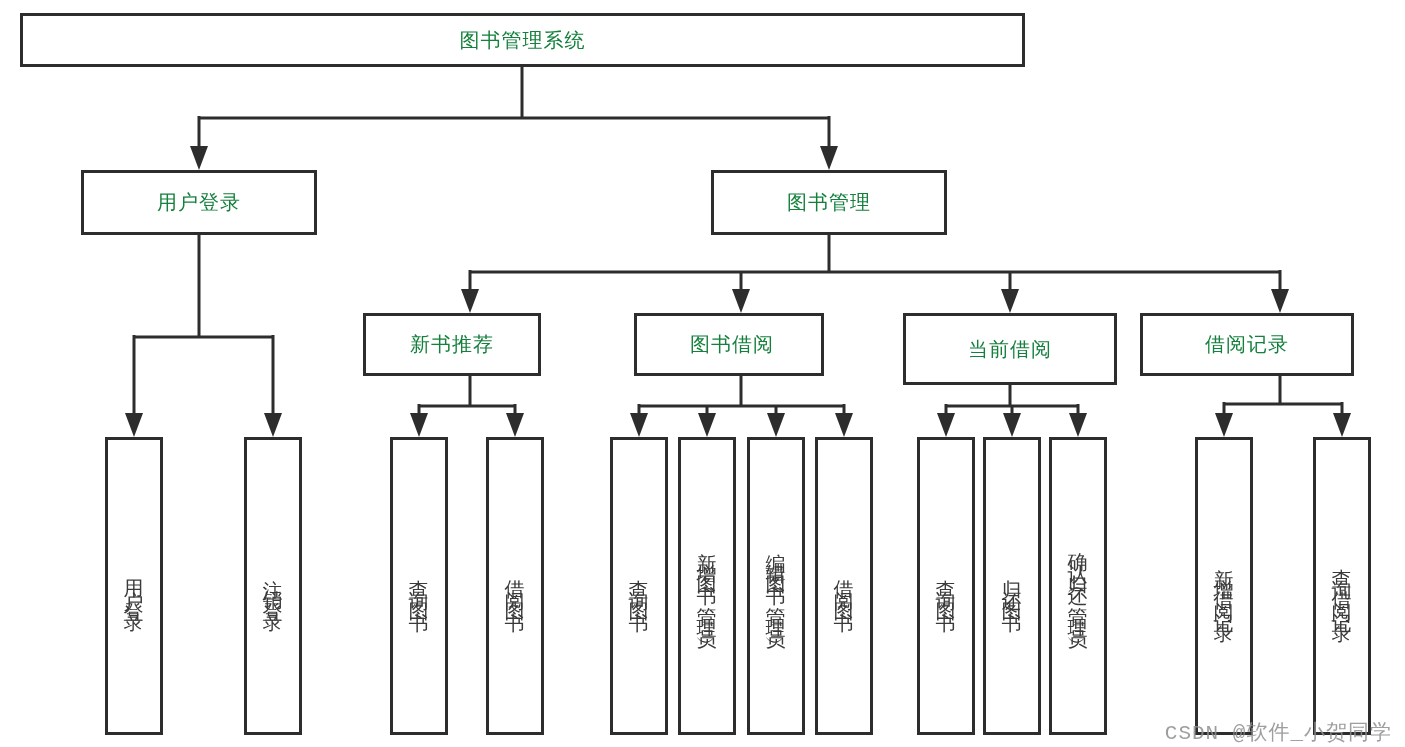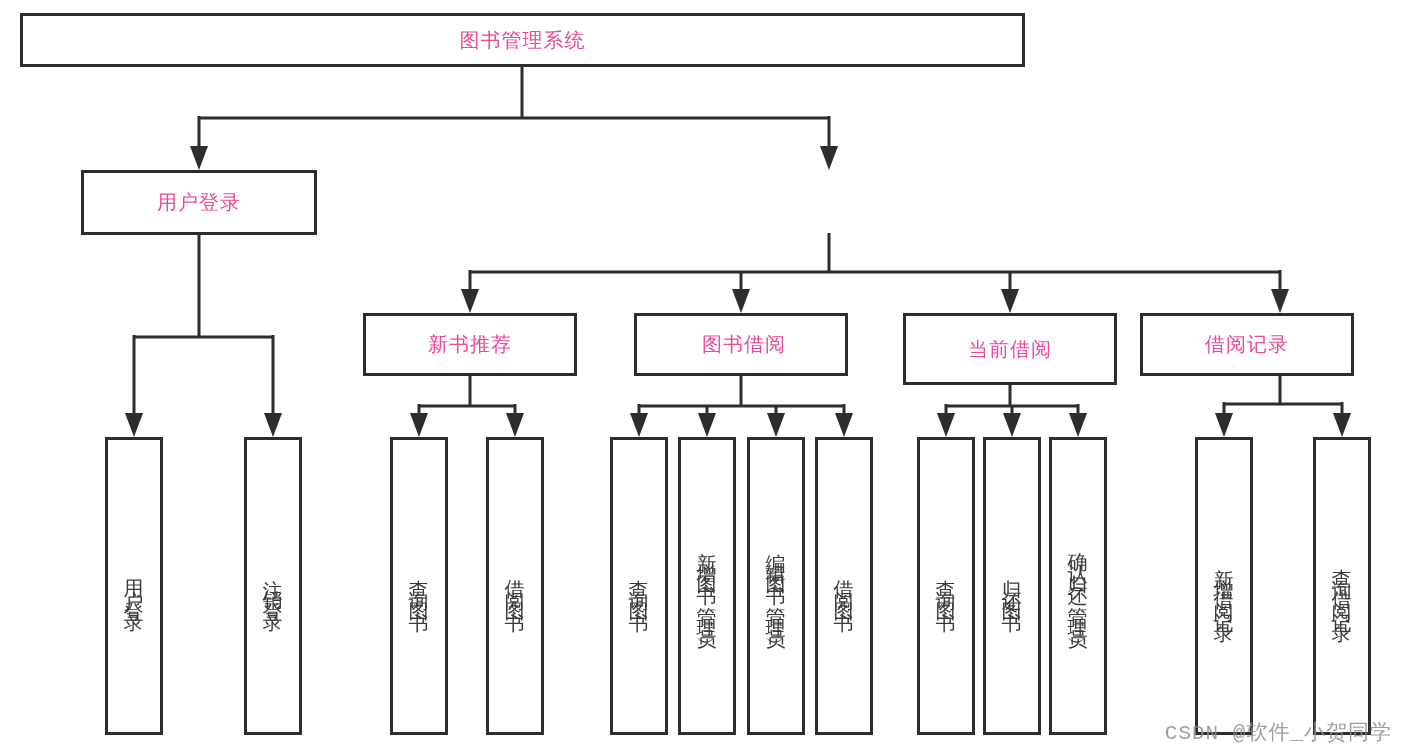--- a/index.html
+++ b/index.html
@@ -15,21 +15,21 @@
   .node {
     position: absolute;
     box-sizing: border-box;
     border: 3px solid #2d2d2d;
     background: #ffffff;
     display: flex;
     align-items: center;
     justify-content: center;
     font-size: 20px;
     letter-spacing: 1px;
-    color: #ec4899;
+    color: #15803d;
   }
   .vnode {
     position: absolute;
     box-sizing: border-box;
     border: 3px solid #2d2d2d;
     background: #ffffff;
     top: 437px;
     width: 58px;
     height: 298px;
     display: flex;
@@ -86,23 +86,24 @@
       M630 413 L648 413 L639 437 Z  M698 413 L716 413 L707 437 Z
       M767 413 L785 413 L776 437 Z  M835 413 L853 413 L844 437 Z
       M937 413 L955 413 L946 437 Z  M1003 413 L1021 413 L1012 437 Z
       M1069 413 L1087 413 L1078 437 Z
       M1215 413 L1233 413 L1224 437 Z  M1333 413 L1351 413 L1342 437 Z"></path>
   </svg>
 
   <div class="node" style="left:20px; top:13px; width:1005px; height:54px;">图书管理系统</div>
 
   <div class="node" style="left:81px; top:170px; width:236px; height:65px;">用户登录</div>
+  <div class="node" style="left:711px; top:170px; width:236px; height:65px;">图书管理</div>
 
-  <div class="node" style="left:363px; top:313px; width:214px; height:63px;">新书推荐</div>
-  <div class="node" style="left:634px; top:313px; width:214px; height:63px;padding-left:6px;">图书借阅</div>
+  <div class="node" style="left:363px; top:313px; width:178px; height:63px;">新书推荐</div>
+  <div class="node" style="left:634px; top:313px; width:190px; height:63px;padding-left:6px;">图书借阅</div>
   <div class="node" style="left:903px; top:313px; width:214px; height:72px;">当前借阅</div>
   <div class="node" style="left:1140px; top:313px; width:214px; height:63px;">借阅记录</div>
 
   <div class="vnode" style="left:105px;">
     <span class="vtext">用户登录</span>
   </div>
   <div class="vnode" style="left:244px;">
     <span class="vtext">注销登录</span>
   </div>
 

